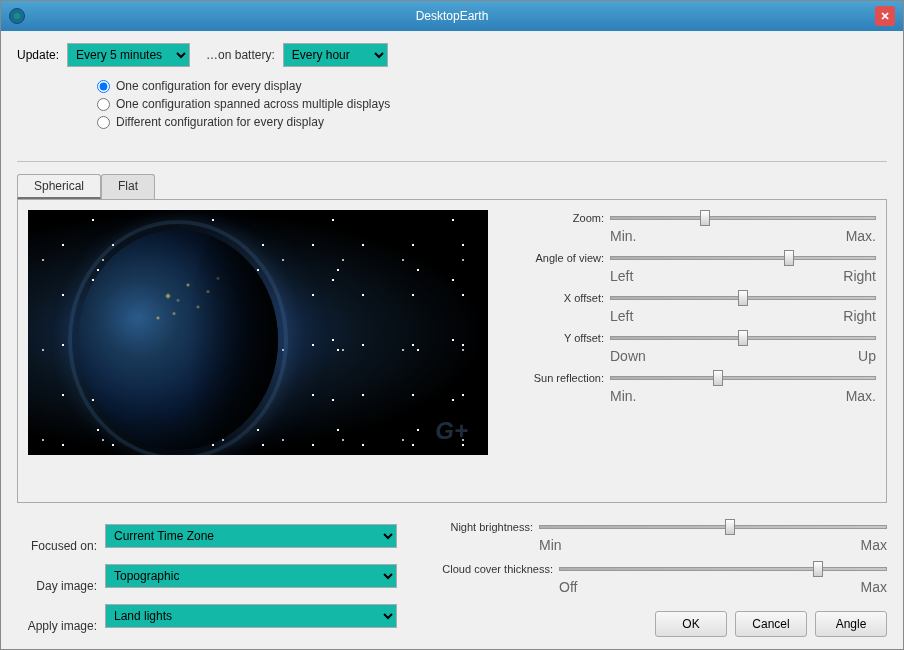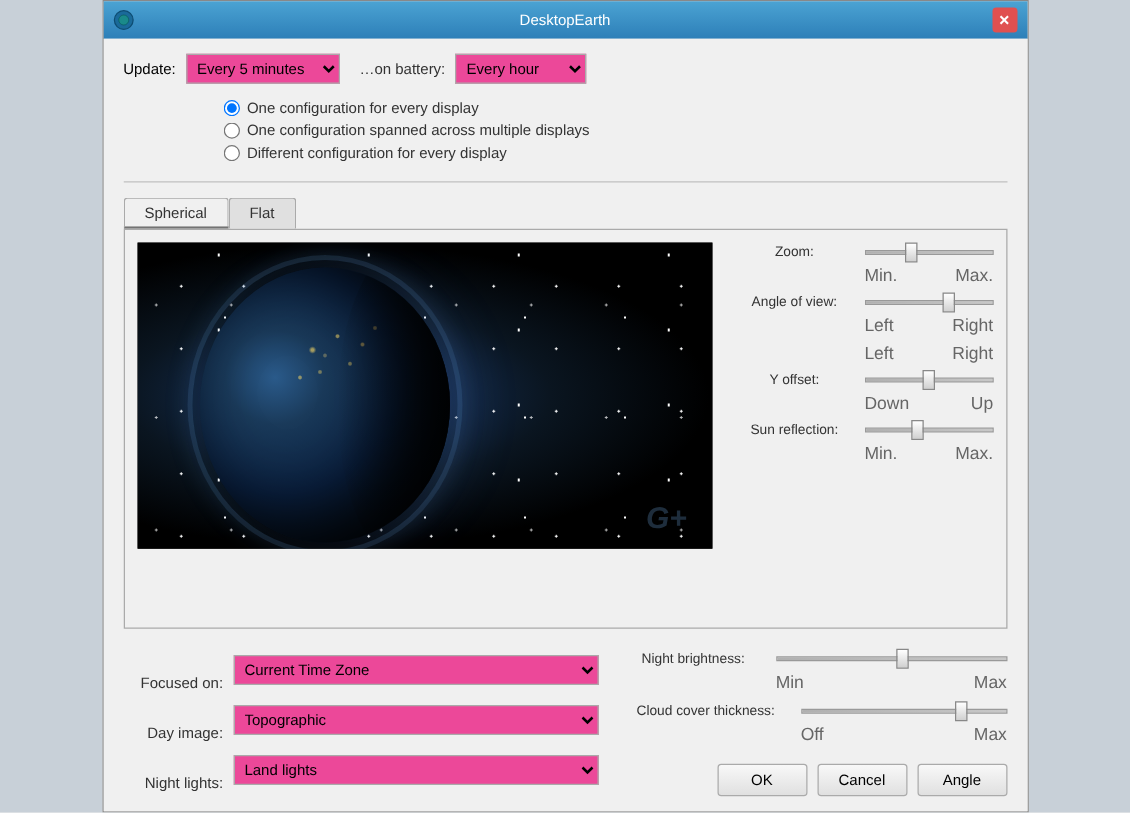--- a/index.html
+++ b/index.html
@@ -8,21 +8,21 @@
       font-size: 12px;
       background: #c8d0d8;
       display: flex;
       justify-content: center;
       align-items: center;
       width: 904px;
       height: 650px;
       overflow: hidden;
     }
     .window {
-      width: 741px;
+      width: 904px;
       height: 650px;
       background: #f0f0f0;
       border: 1px solid #888;
       display: flex;
       flex-direction: column;
     }
     .titlebar {
       background: linear-gradient(to bottom, #4ba3d3, #2d7fb8);
       height: 30px;
       display: flex;
@@ -79,35 +79,35 @@
     }
     .update-row {
       display: flex;
       align-items: center;
       gap: 8px;
       margin-bottom: 4px;
     }
     select {
       height: 24px;
       border: 1px solid #aaa;
-      background: #ec4899;
+      background: #14b8a6;
       padding: 0 4px;
       font-size: 12px;
       cursor: pointer;
     }
     .battery-label {
       color: #333;
       margin-left: 8px;
     }
     .radio-group {
       display: flex;
       flex-direction: column;
       gap: 4px;
       padding-left: 80px;
-      margin-bottom: 4px;
+      margin-bottom: 20px;
     }
     .radio-item {
       display: flex;
       align-items: center;
       gap: 6px;
       font-size: 12px;
       color: #333;
     }
     .radio-item input[type="radio"] {
       margin: 0;
@@ -244,21 +244,21 @@
       flex-direction: column;
       gap: 2px;
     }
     .slider-row {
       display: flex;
       align-items: center;
       gap: 6px;
     }
     .slider-label {
       width: 100px;
-      text-align: center;
+      text-align: right;
       color: #333;
       font-size: 11px;
       flex-shrink: 0;
     }
     .slider-track {
       flex: 1;
       height: 16px;
       display: flex;
       align-items: center;
       position: relative;
@@ -434,20 +434,26 @@
                 <input type="range" min="0" max="100" value="68" style="">
               </div>
             </div>
             <div class="slider-minmax">
               <span>Left</span>
               <span>Right</span>
             </div>
           </div>
 
           <div class="slider-group">
+            <div class="slider-row">
+              <span class="slider-label">X offset:</span>
+              <div class="slider-track">
+                <input type="range" min="0" max="100" value="50" style="">
+              </div>
+            </div>
             <div class="slider-minmax">
               <span>Left</span>
               <span>Right</span>
             </div>
           </div>
 
           <div class="slider-group">
             <div class="slider-row">
               <span class="slider-label">Y offset:</span>
               <div class="slider-track">
@@ -490,21 +496,21 @@
         </div>
         <div class="select-row">
           <span class="select-label">Day image:</span>
           <select>
             <option>Topographic</option>
             <option>Satellite</option>
             <option>Plain</option>
           </select>
         </div>
         <div class="select-row">
-          <span class="select-label">Night lights:</span>
+          <span class="select-label">Apply image:</span>
           <select>
             <option>Land lights</option>
             <option>None</option>
           </select>
         </div>
       </div>
 
       <div class="right-sliders">
 
         <div class="slider-group">

